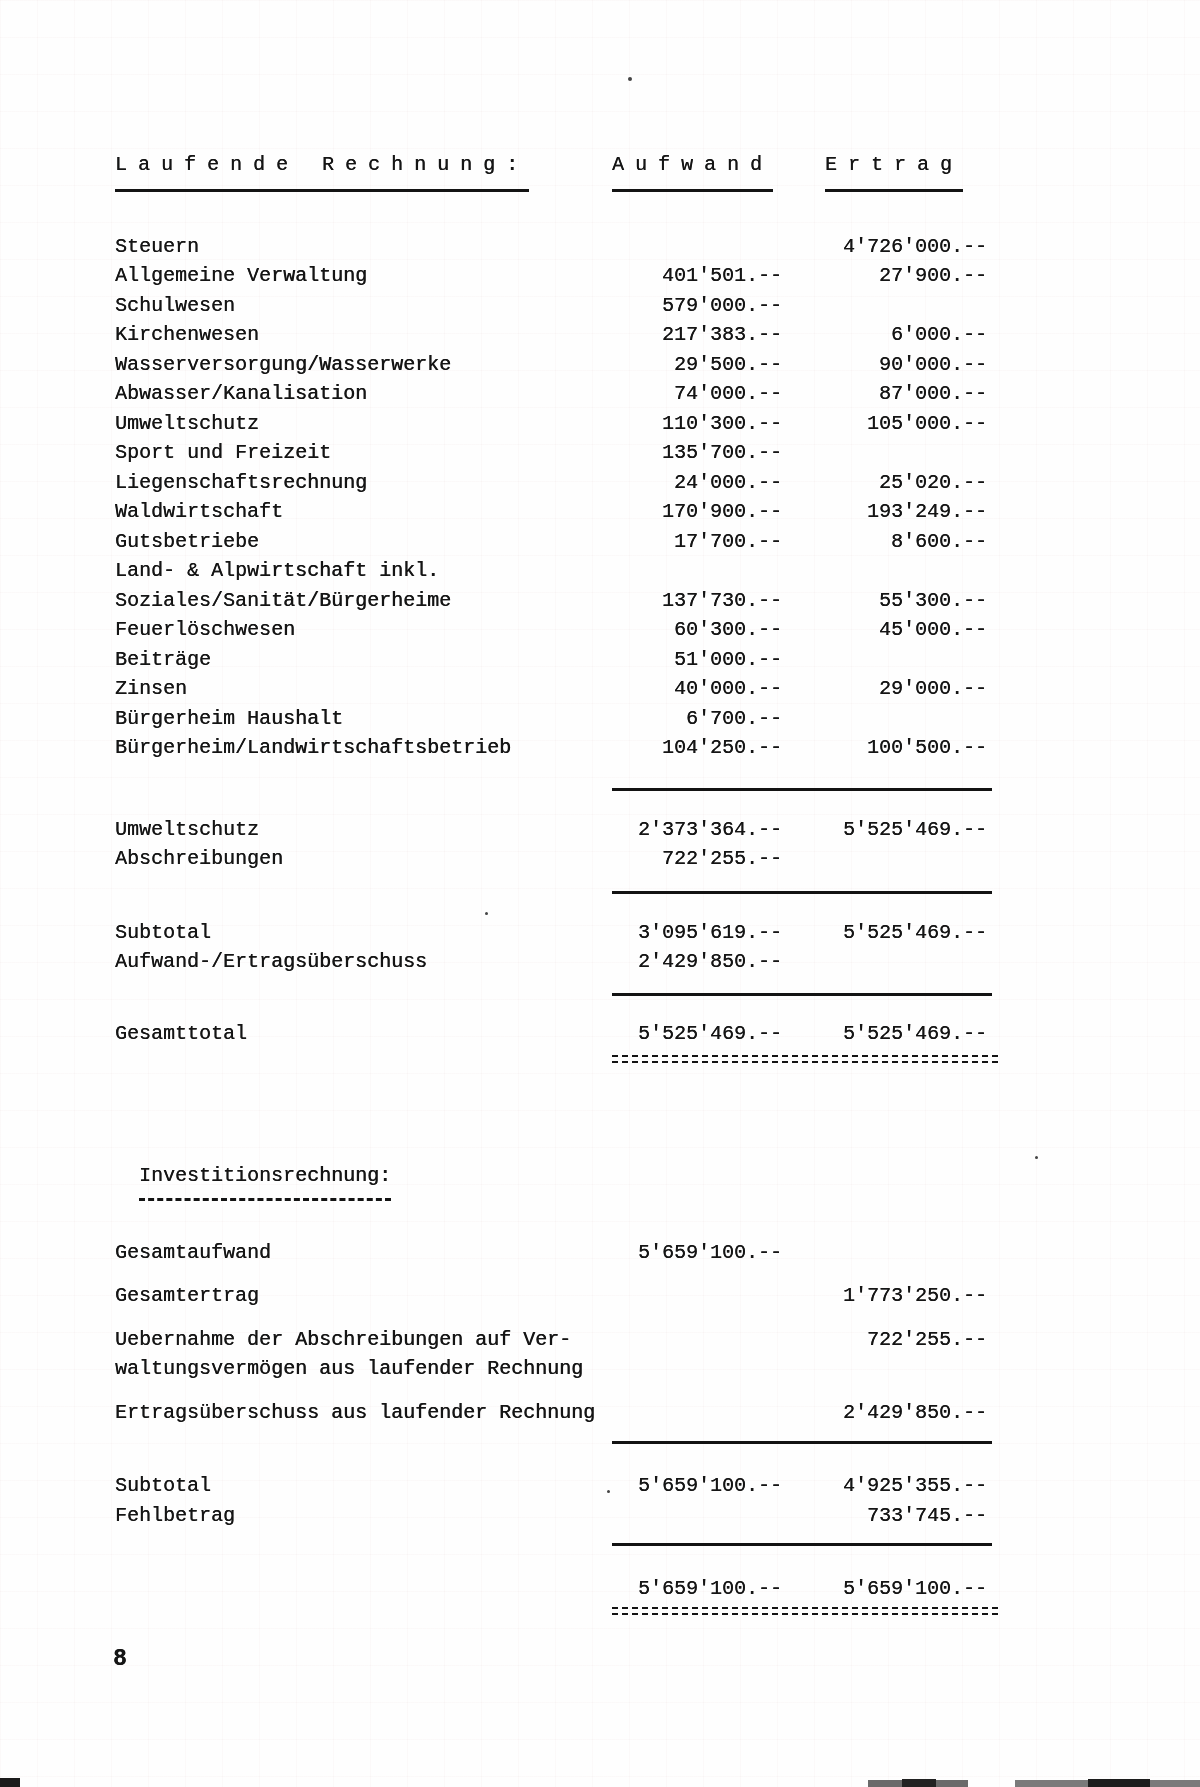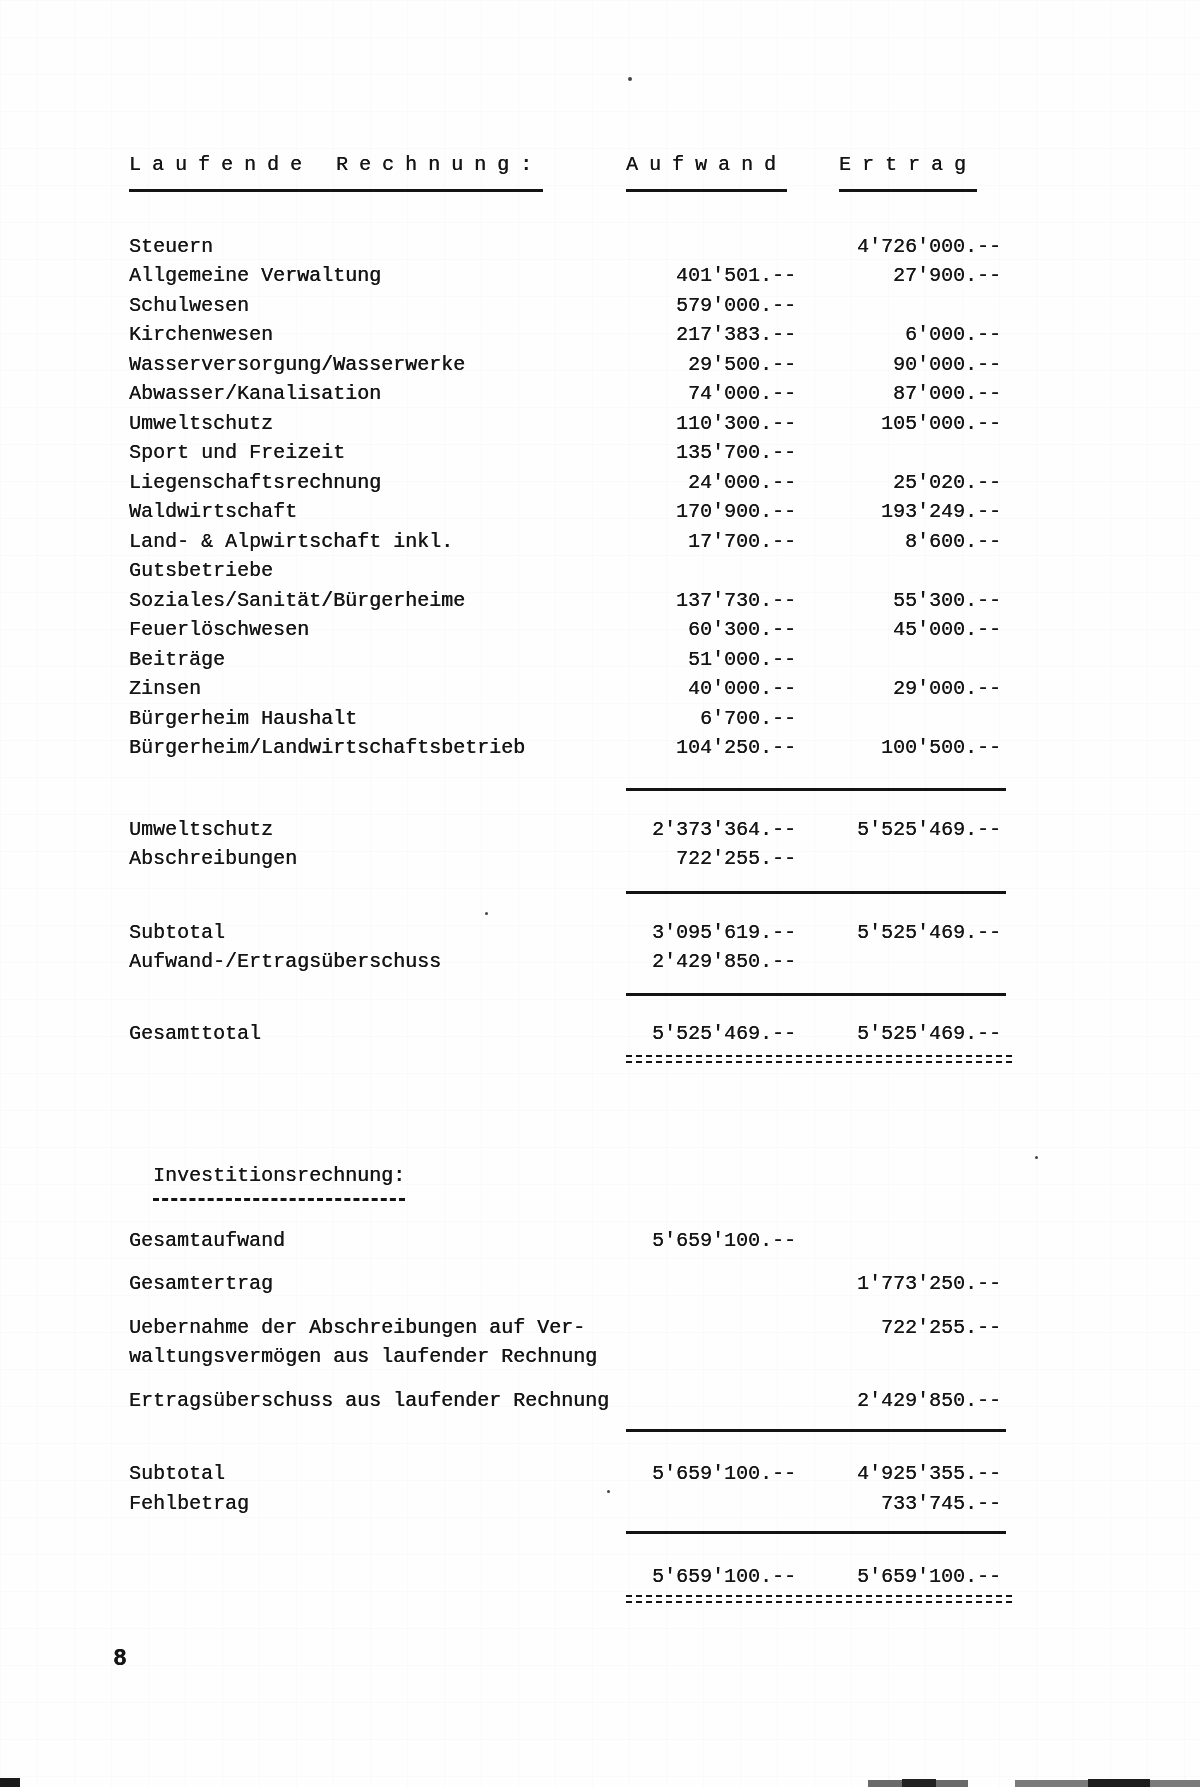--- a/index.html
+++ b/index.html
@@ -12,21 +12,21 @@
       linear-gradient(rgba(210,160,160,0.05) 1px, transparent 1px),
       linear-gradient(90deg, rgba(210,160,160,0.05) 1px, transparent 1px);
     background-size:37px 37px;
     overflow:hidden;
     font-family:"Liberation Mono","DejaVu Sans Mono",monospace;
     color:#151515;
     font-size:20px;
     line-height:29.5px;
     text-shadow:0.35px 0 0 currentColor;
   }
-  .content{position:absolute;left:129px;top:150px;width:872px;}
+  .content{position:absolute;left:115px;top:150px;width:872px;}
   .hdr{display:flex;}
   .hdr .lblcol{width:497px;}
   .hdr .acol{width:170px;}
   .hdr .ecol{width:205px;}
   .u{display:inline-block;border-bottom:3px solid #141414;padding-bottom:9px;letter-spacing:11px;white-space:nowrap;}
   .col-u{border-bottom-width:3px;}
   .ecol .u{margin-left:43px;}
   .rows{margin-top:40px;}
   .r{display:flex;align-items:flex-start;min-height:29.5px;}
   .lbl{width:497px;}
@@ -35,21 +35,21 @@
   .rule{margin-left:497px;width:380px;border-top:3px solid #131313;}
   .rule-1{margin-top:25px;}
   .rule-2{margin-top:17px;}
   .rule-3{margin-top:16px;}
   .drule{margin-left:497px;width:386px;height:4px;border-top:2px dashed #131313;border-bottom:2px dashed #131313;}
   .drule-1{margin-top:7px;}
   .grp{margin-top:24px;}
   .grp-g{margin-top:23px;}
   .inv-title-wrap{margin-top:98px;margin-left:24px;}
   .inv-u{display:inline-block;border-bottom:3px dashed #141414;padding-bottom:7px;}
-  .inv-rows{margin-top:25px;}
+  .inv-rows{margin-top:37px;}
   .inv-rows .r{margin-bottom:14px;}
   .rule-4{margin-top:0px;}
   .grp-is{margin-top:27px;}
   .rule-5{margin-top:13px;}
   .grp-if{margin-top:28px;}
   .drule-2{margin-top:3px;}
   .pagenum{position:absolute;left:113px;top:1645px;font-weight:bold;font-size:23px;}
   .speck{position:absolute;width:4px;height:4px;border-radius:50%;background:#444;}
   .artifact{position:absolute;}
 </style>
@@ -159,22 +159,22 @@
           <div class="lbl">
             <div>Waldwirtschaft</div>
             <div></div>
           </div>
           <div class="a">170'900.--</div>
           <div class="e">193'249.--</div>
         </div>
 
         <div class="r">
           <div class="lbl">
+            <div>Gutsbetriebe</div>
             <div>Land- &amp; Alpwirtschaft inkl.</div>
-            <div>Gutsbetriebe</div>
           </div>
           <div class="a">17'700.--</div>
           <div class="e">8'600.--</div>
         </div>
 
         <div class="r">
           <div class="lbl">
             <div>Soziales/Sanität/Bürgerheime</div>
             <div></div>
           </div>

